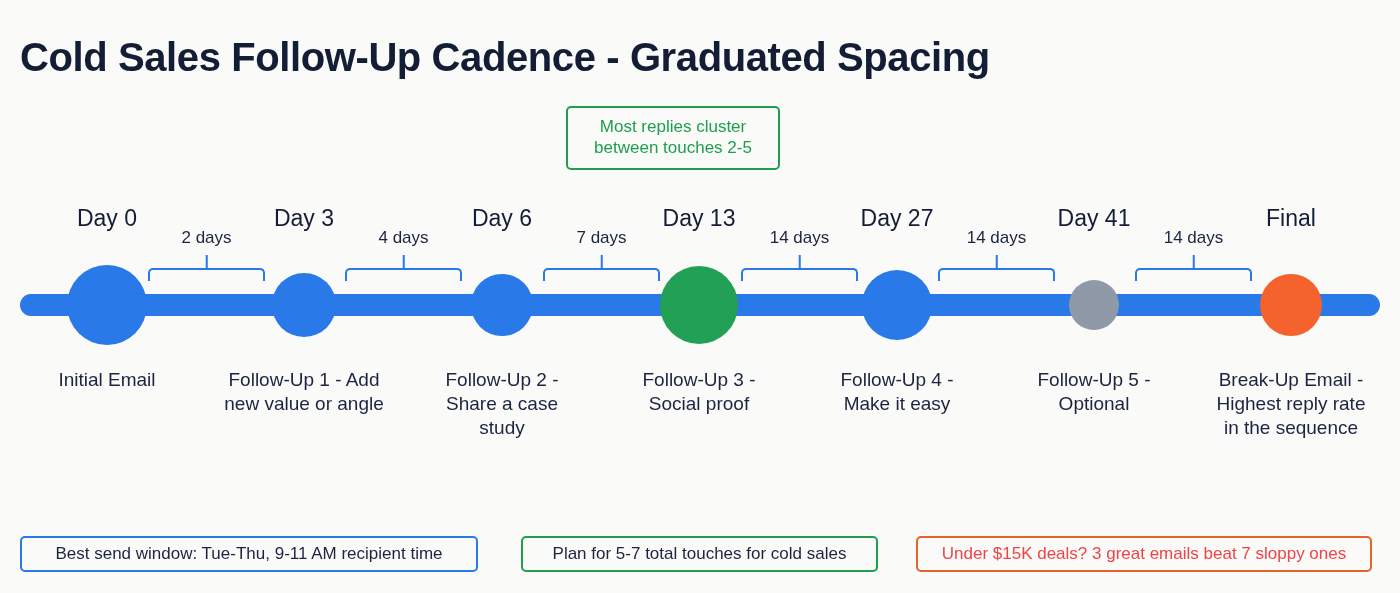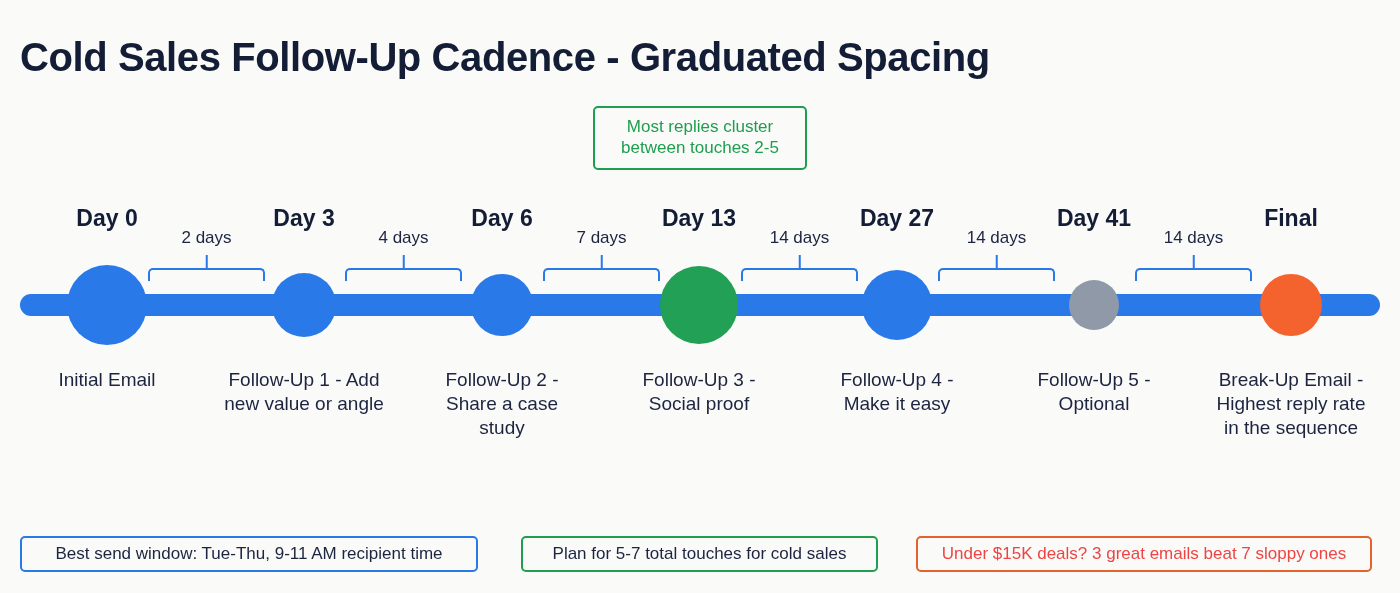--- a/index.html
+++ b/index.html
@@ -24,21 +24,21 @@
     font-size: 40px;
     font-weight: bold;
     color: #141d36;
     letter-spacing: -0.4px;
     white-space: nowrap;
   }
 
   
   #insight-callout {
     position: absolute;
-    left: 593px;
+    left: 566px;
     top: 106px;
     width: 214px;
     box-sizing: border-box;
     border: 2px solid #1e9e4e;
     border-radius: 5px;
     background: #fafaf9;
     padding: 8px 6px 9px 6px;
     text-align: center;
     font-size: 17px;
     line-height: 1.25;
@@ -59,21 +59,21 @@
   .node {
     position: absolute;
     border-radius: 50%;
     transform: translate(-50%, -50%);
   }
 
   .day-label {
     position: absolute;
     transform: translateX(-50%);
     font-size: 23px;
-    font-weight: bold;
+    font-weight: normal;
     color: #141d36;
     white-space: nowrap;
     text-align: center;
   }
 
   .node-caption {
     position: absolute;
     transform: translateX(-50%);
     font-size: 19px;
     line-height: 1.25;

